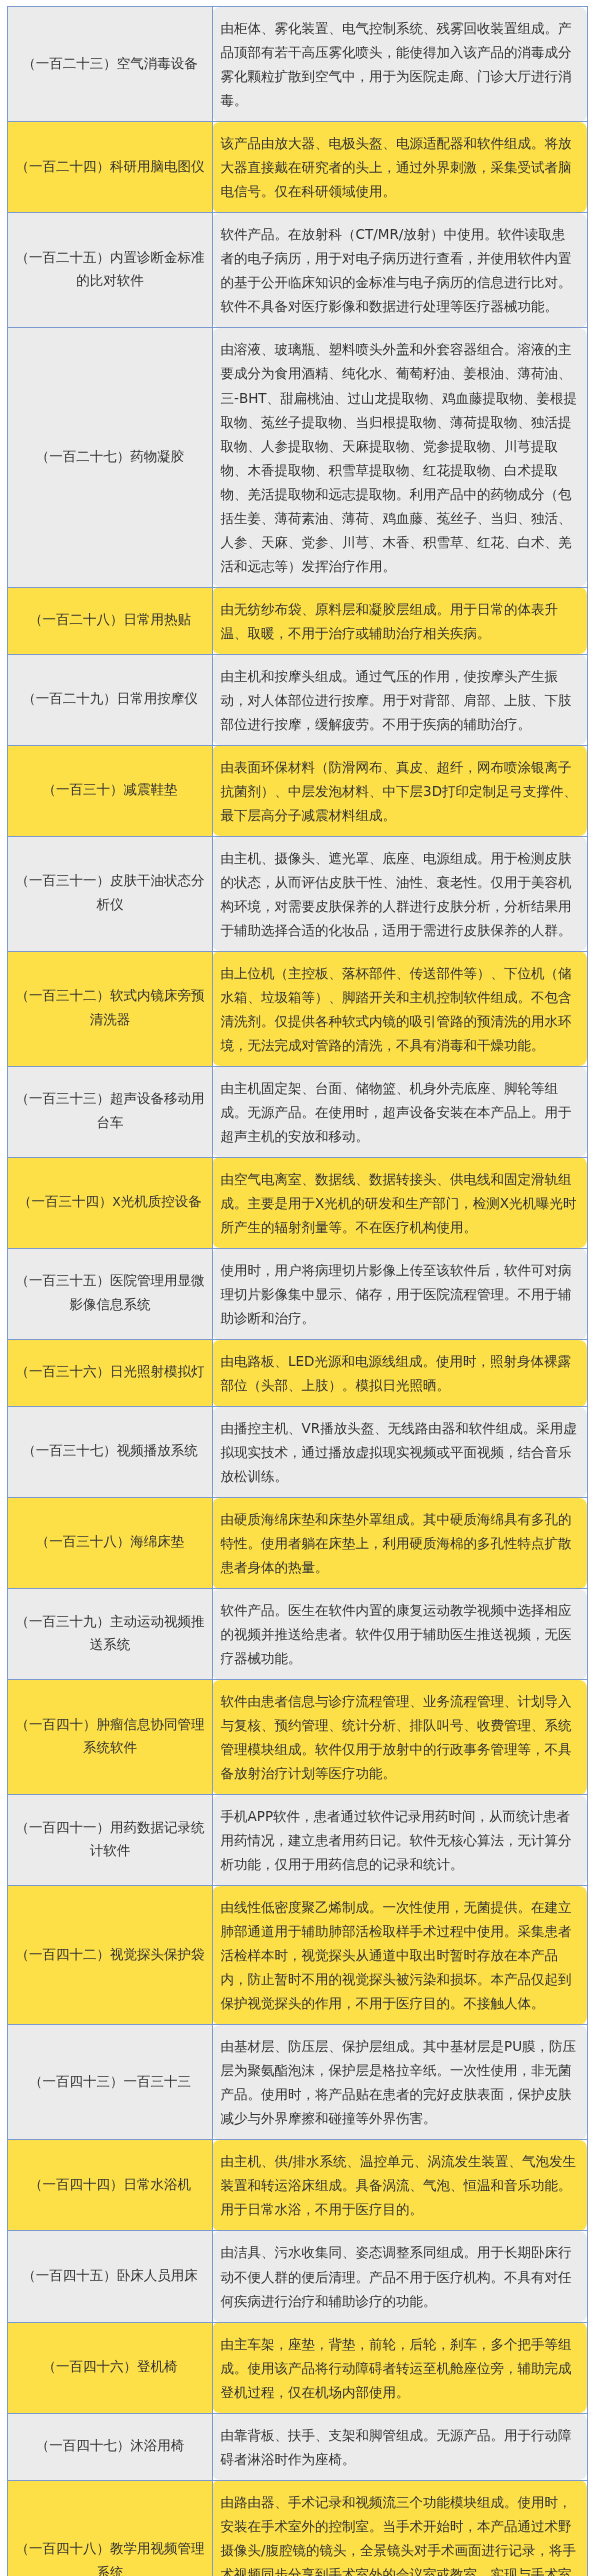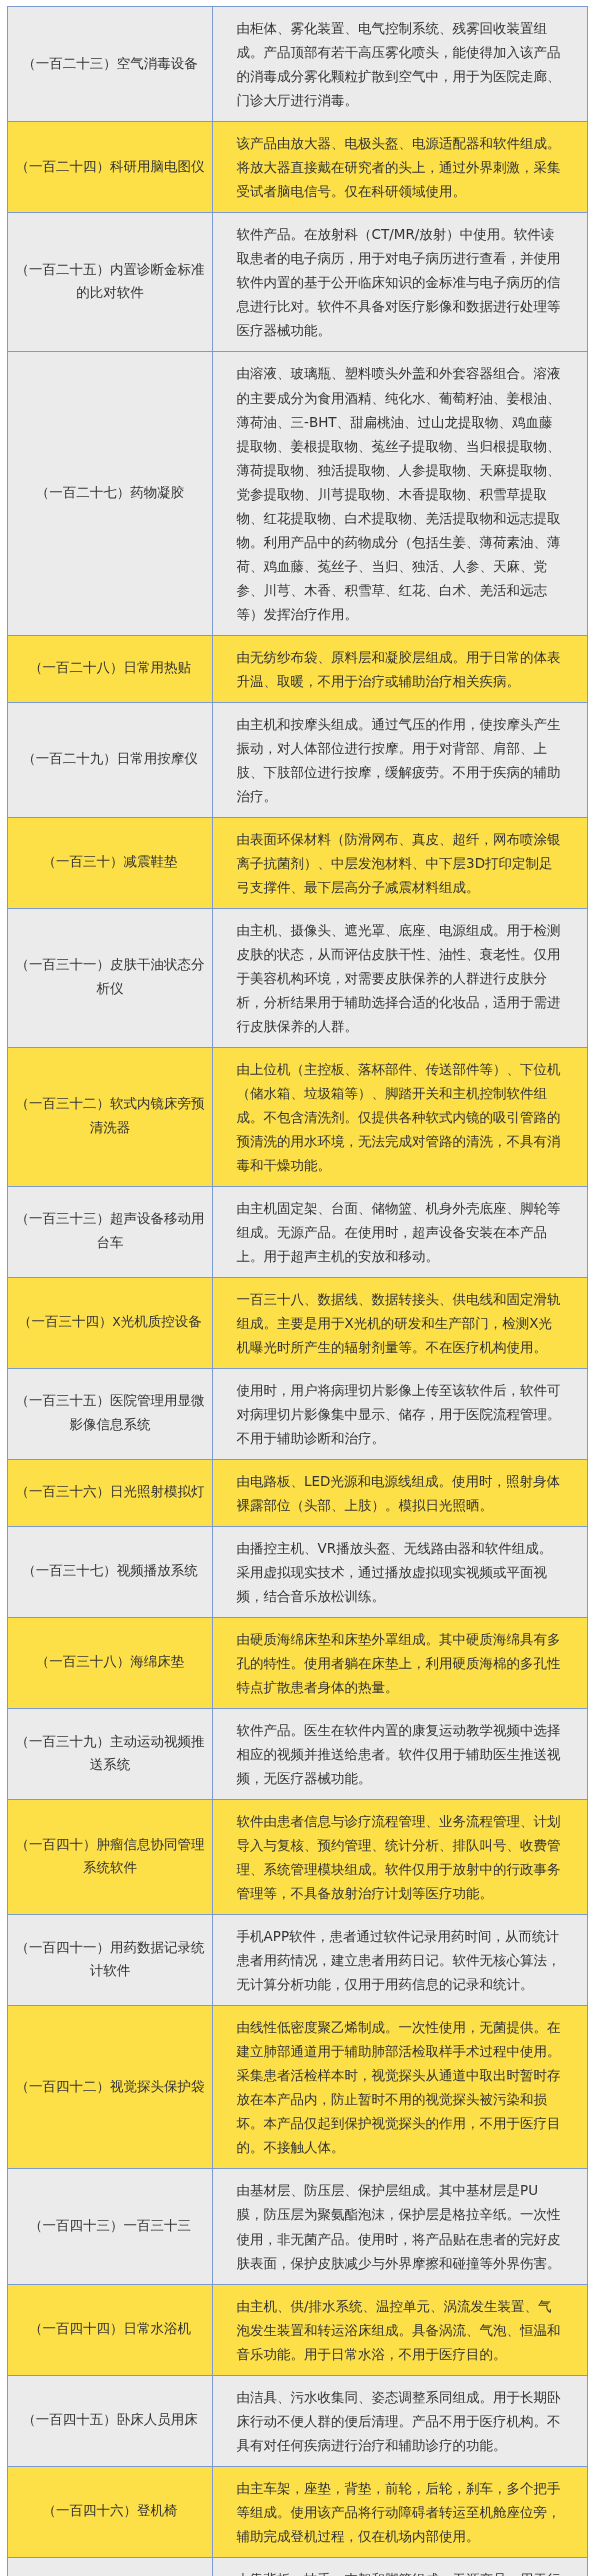--- a/index.html
+++ b/index.html
@@ -28,22 +28,23 @@
   }
   td.label-cell {
     width: 189px;
     text-align: center;
     padding: 9px 7.2px;
     line-height: 1.75;
     font-family: Liberation Mono, monospace;
   }
   td.desc-cell {
     text-align: left;
-    padding: 9px 24px;
+    padding: 9px 8px;
     line-height: 1.78;
+    border-radius: 8px;
   }
   tr.stripe td { background: #ebebeb; }
   tr.plain td { background: #fde047; }
 </style>
 </head>
 <body>
 
 <div class="page">
   <table class="device-table">
     <tbody id="table-body">
@@ -82,21 +83,21 @@
         <tr class="plain">
           <td class="label-cell">（一百三十二）软式内镜床旁预清洗器</td>
           <td class="desc-cell">由上位机（主控板、落杯部件、传送部件等）、下位机（储水箱、垃圾箱等）、脚踏开关和主机控制软件组成。不包含清洗剂。仅提供各种软式内镜的吸引管路的预清洗的用水环境，无法完成对管路的清洗，不具有消毒和干燥功能。</td>
         </tr>
         <tr class="stripe">
           <td class="label-cell">（一百三十三）超声设备移动用台车</td>
           <td class="desc-cell">由主机固定架、台面、储物篮、机身外壳底座、脚轮等组成。无源产品。在使用时，超声设备安装在本产品上。用于超声主机的安放和移动。</td>
         </tr>
         <tr class="plain">
           <td class="label-cell">（一百三十四）X光机质控设备</td>
-          <td class="desc-cell">一百三十八、数据线、数据转接头、供电线和固定滑轨组成。主要是用于X光机的研发和生产部门，检测X光机曝光时所产生的辐射剂量等。不在医疗机构使用。</td>
+          <td class="desc-cell">由空气电离室、数据线、数据转接头、供电线和固定滑轨组成。主要是用于X光机的研发和生产部门，检测X光机曝光时所产生的辐射剂量等。不在医疗机构使用。</td>
         </tr>
         <tr class="stripe">
           <td class="label-cell">（一百三十五）医院管理用显微影像信息系统</td>
           <td class="desc-cell">使用时，用户将病理切片影像上传至该软件后，软件可对病理切片影像集中显示、储存，用于医院流程管理。不用于辅助诊断和治疗。</td>
         </tr>
         <tr class="plain">
           <td class="label-cell">（一百三十六）日光照射模拟灯</td>
           <td class="desc-cell">由电路板、LED光源和电源线组成。使用时，照射身体裸露部位（头部、上肢）。模拟日光照晒。</td>
         </tr>
         <tr class="stripe">

